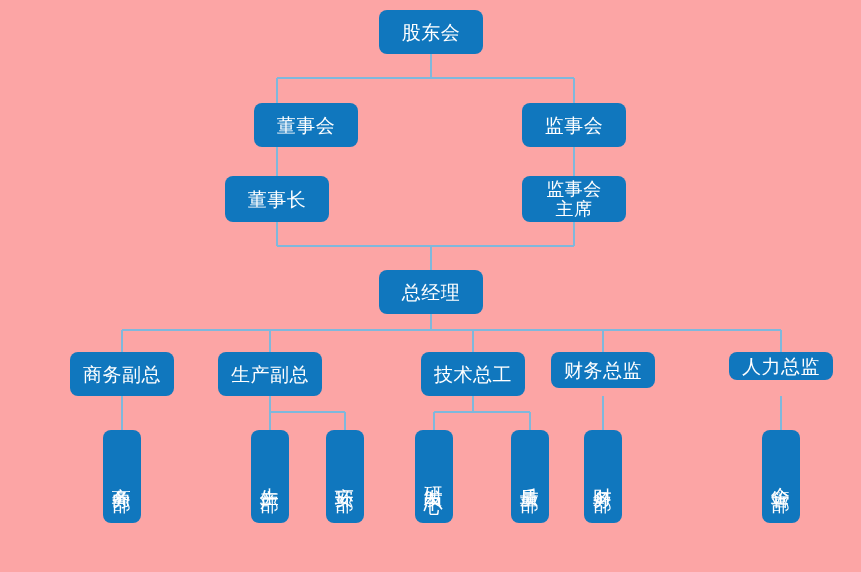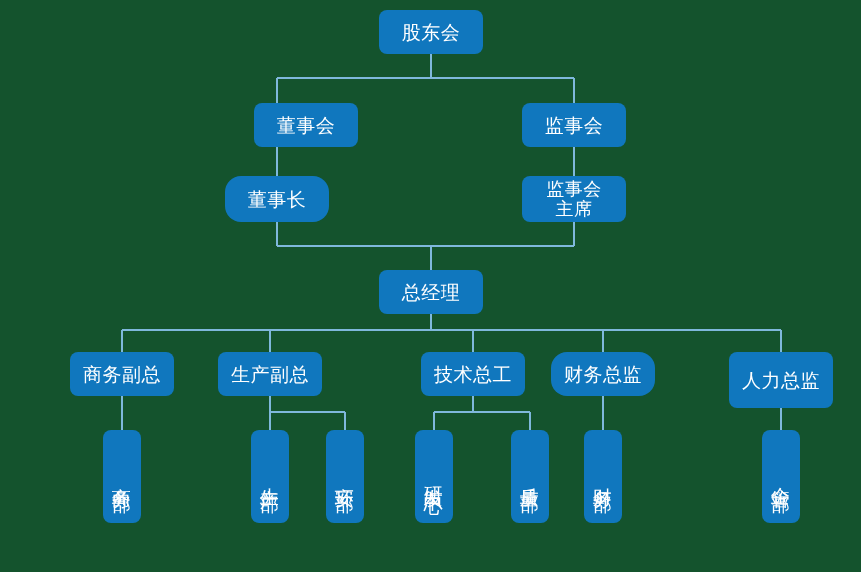--- a/index.html
+++ b/index.html
@@ -7,21 +7,21 @@
     margin: 0; padding: 0;
     background: #ffffff;
   }
   body {
     font-family: "DejaVu Sans", "Liberation Sans", sans-serif;
   }
   #chart-root {
     position: relative;
     width: 861px;
     height: 572px;
-    background: #14532d;
+    background: #fca5a5;
     overflow: hidden;
   }
   #svg-connectors {
     position: absolute;
     left: 0; top: 0;
     width: 861px;
     height: 572px;
     pointer-events: none;
   }
   .node {
@@ -116,45 +116,45 @@
     <span class="label">股东会</span>
   </div>
 
   <div class="node h" style="left:225px; top:103px; width:104px; height:44px;margin-left:29px;">
     <span class="label">董事会</span>
   </div>
   <div class="node h" style="left:522px; top:103px; width:104px; height:44px;">
     <span class="label">监事会</span>
   </div>
 
-  <div class="node h" style="left:225px; top:176px; width:104px; height:46px;border-radius:16px;">
+  <div class="node h" style="left:225px; top:176px; width:104px; height:46px;">
     <span class="label">董事长</span>
   </div>
   <div class="node two-line" style="left:522px; top:176px; width:104px; height:46px;">
     <span class="label">监事会
 主席</span>
   </div>
 
   <div class="node h" style="left:70px; top:352px; width:104px; height:44px;">
     <span class="label">商务副总</span>
   </div>
 
   <div class="node h" style="left:379px; top:270px; width:104px; height:44px;">
     <span class="label">总经理</span>
   </div>
   <div class="node h" style="left:218px; top:352px; width:104px; height:44px;">
     <span class="label">生产副总</span>
   </div>
   <div class="node h" style="left:421px; top:352px; width:104px; height:44px;">
     <span class="label">技术总工</span>
   </div>
-  <div class="node h" style="left:551px; top:352px; width:104px; height:44px;border-radius:16px;">
+  <div class="node h" style="left:551px; top:352px; width:104px; height:36px;">
     <span class="label">财务总监</span>
   </div>
-  <div class="node h" style="left:729px; top:352px; width:104px; height:56px;justify-content:center;">
+  <div class="node h" style="left:729px; top:352px; width:104px; height:28px;justify-content:center;">
     <span class="label">人力总监</span>
   </div>
 
   <div class="node v" style="left:103px; top:430px; width:38px; height:93px;">
     <span class="vlabel">商务部</span>
   </div>
   <div class="node v" style="left:251px; top:430px; width:38px; height:93px;">
     <span class="vlabel">生产部</span>
   </div>
   <div class="node v" style="left:326px; top:430px; width:38px; height:93px;">

